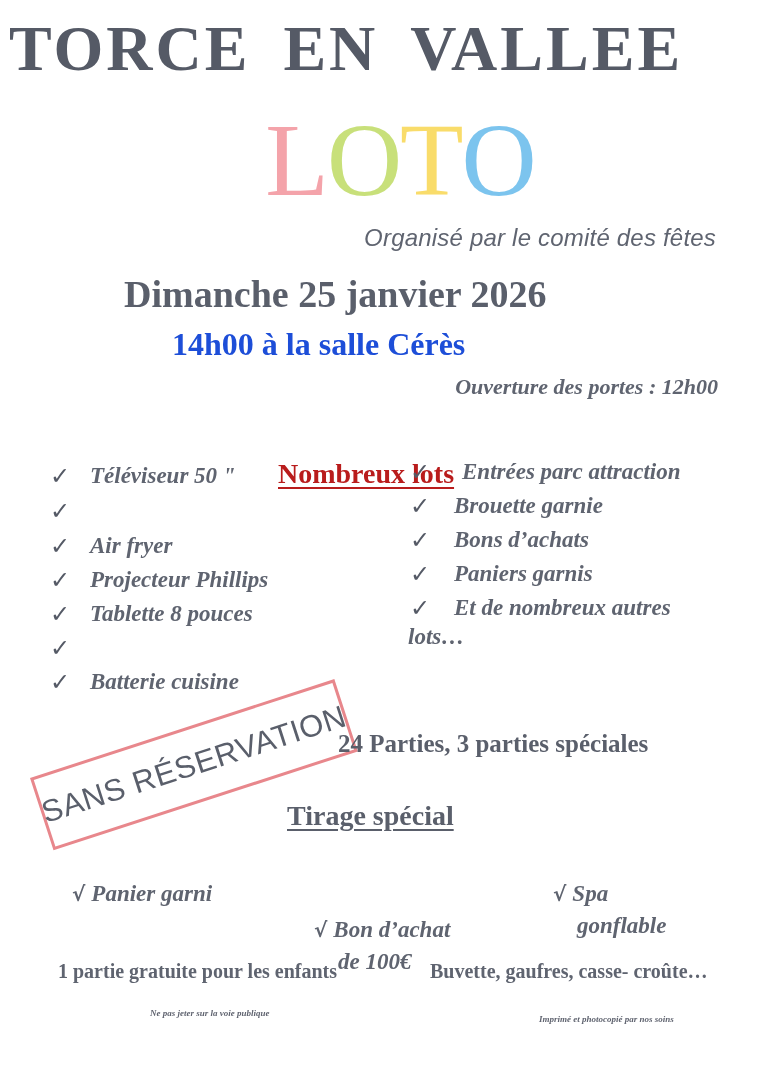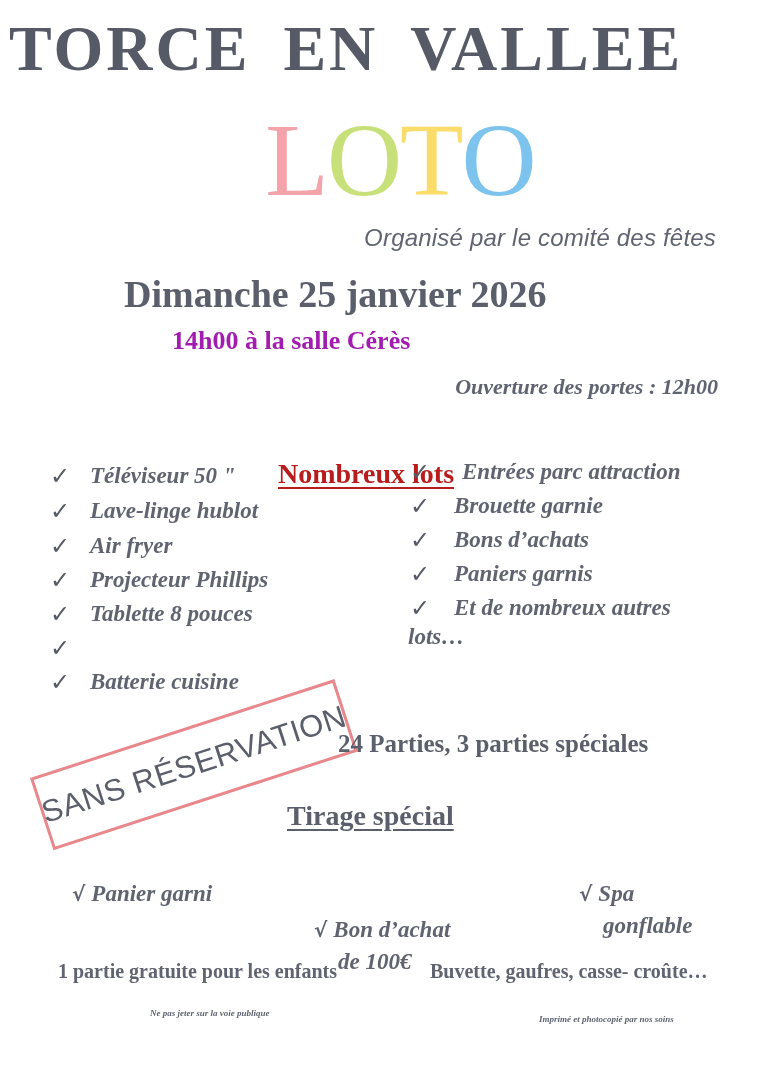--- a/index.html
+++ b/index.html
@@ -20,21 +20,21 @@
     .loto span { display: inline-block; }
     .organizer {
       right: 52px; top: 224px; font-size: 24px; font-style: italic; color: #5f6470;
       font-family: "Liberation Sans", "DejaVu Sans", sans-serif; font-weight: normal;
       letter-spacing: 0.2px;
     }
     .date {
       left: 124px; top: 272px; font-size: 38px; font-weight: bold; color: #5a5f6b;
     }
     .time {
-      left: 172px; top: 326px; font-size: 26px; font-weight: bold; color: #a21caf;
+      left: 172px; top: 326px; font-size: 32px; font-weight: bold; color: #1d4ed8;
     }
     .doors {
       right: 50px; top: 374px; font-size: 22px; font-style: italic; font-weight: bold; color: #5f6470;
     }
     .lots-heading {
       left: 278px; top: 422px; font-size: 28px; font-weight: bold; color: #b91c1c;
       text-decoration: underline; text-decoration-thickness: 2px; text-underline-offset: 4px; margin-top: 36px;
     }
     .list { position: absolute; margin: 0; padding: 0; list-style: none; }
     .list li {
@@ -66,21 +66,21 @@
     .tirage-heading {
       left: 287px; top: 800px; font-size: 28px; font-weight: bold; color: #5a5f6b;
       text-decoration: underline; text-decoration-thickness: 2px; text-underline-offset: 4px;
     }
     .prize {
       font-size: 23px; font-style: italic; font-weight: bold; color: #5f6470; line-height: 32px;
     }
     .prize .tick { font-style: normal; font-family: "DejaVu Sans", sans-serif; font-size: 20px; margin-right: 6px; }
     .prize-1 { left: 72px; top: 878px; }
     .prize-2 { left: 314px; top: 914px; }
-    .prize-3 { left: 553px; top: 878px; margin-left: 26px; }
+    .prize-3 { left: 553px; top: 878px; }
     .sub-line { display: block; padding-left: 24px; }
     .foot {
       font-size: 20px; font-weight: bold; color: #5f6470; top: 960px;
     }
     .foot-left { left: 58px; }
     .foot-right { left: 430px; }
     .tiny {
       font-size: 9px; font-style: italic; font-weight: bold; color: #606470; top: 1008px;
     }
     .tiny-left { left: 150px; }
@@ -103,21 +103,20 @@
 
 <div class="abs lots-heading">Nombreux lots</div>
 
 <ul class="list list-left">
   <li>
       <span class="check">✓</span>
       <span>Téléviseur 50 "</span>
     </li>
   <li>
       <span class="check">✓</span>
-      <span>Lave-linge hublot</span>
     </li>
   <li>
       <span class="check">✓</span>
       <span>Air fryer</span>
     </li>
   <li>
       <span class="check">✓</span>
       <span>Projecteur Phillips</span>
     </li>
   <li>

